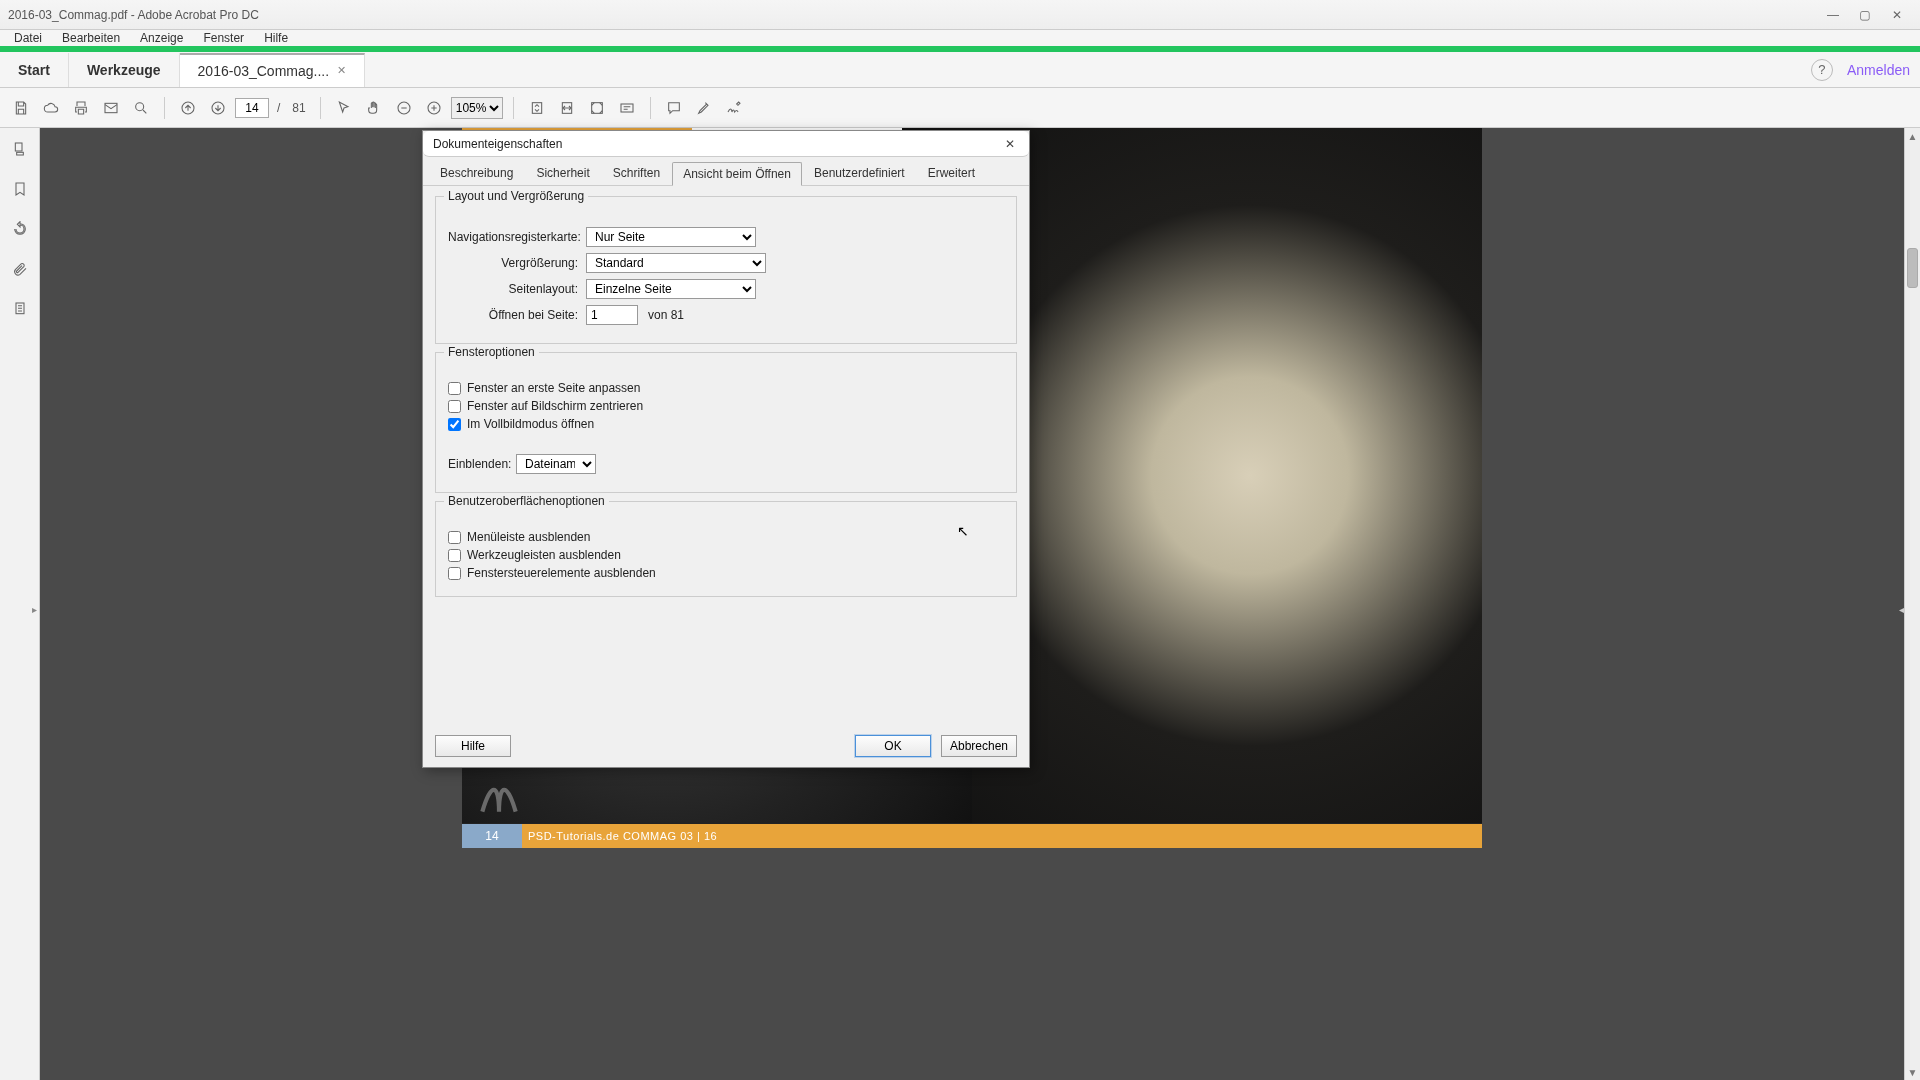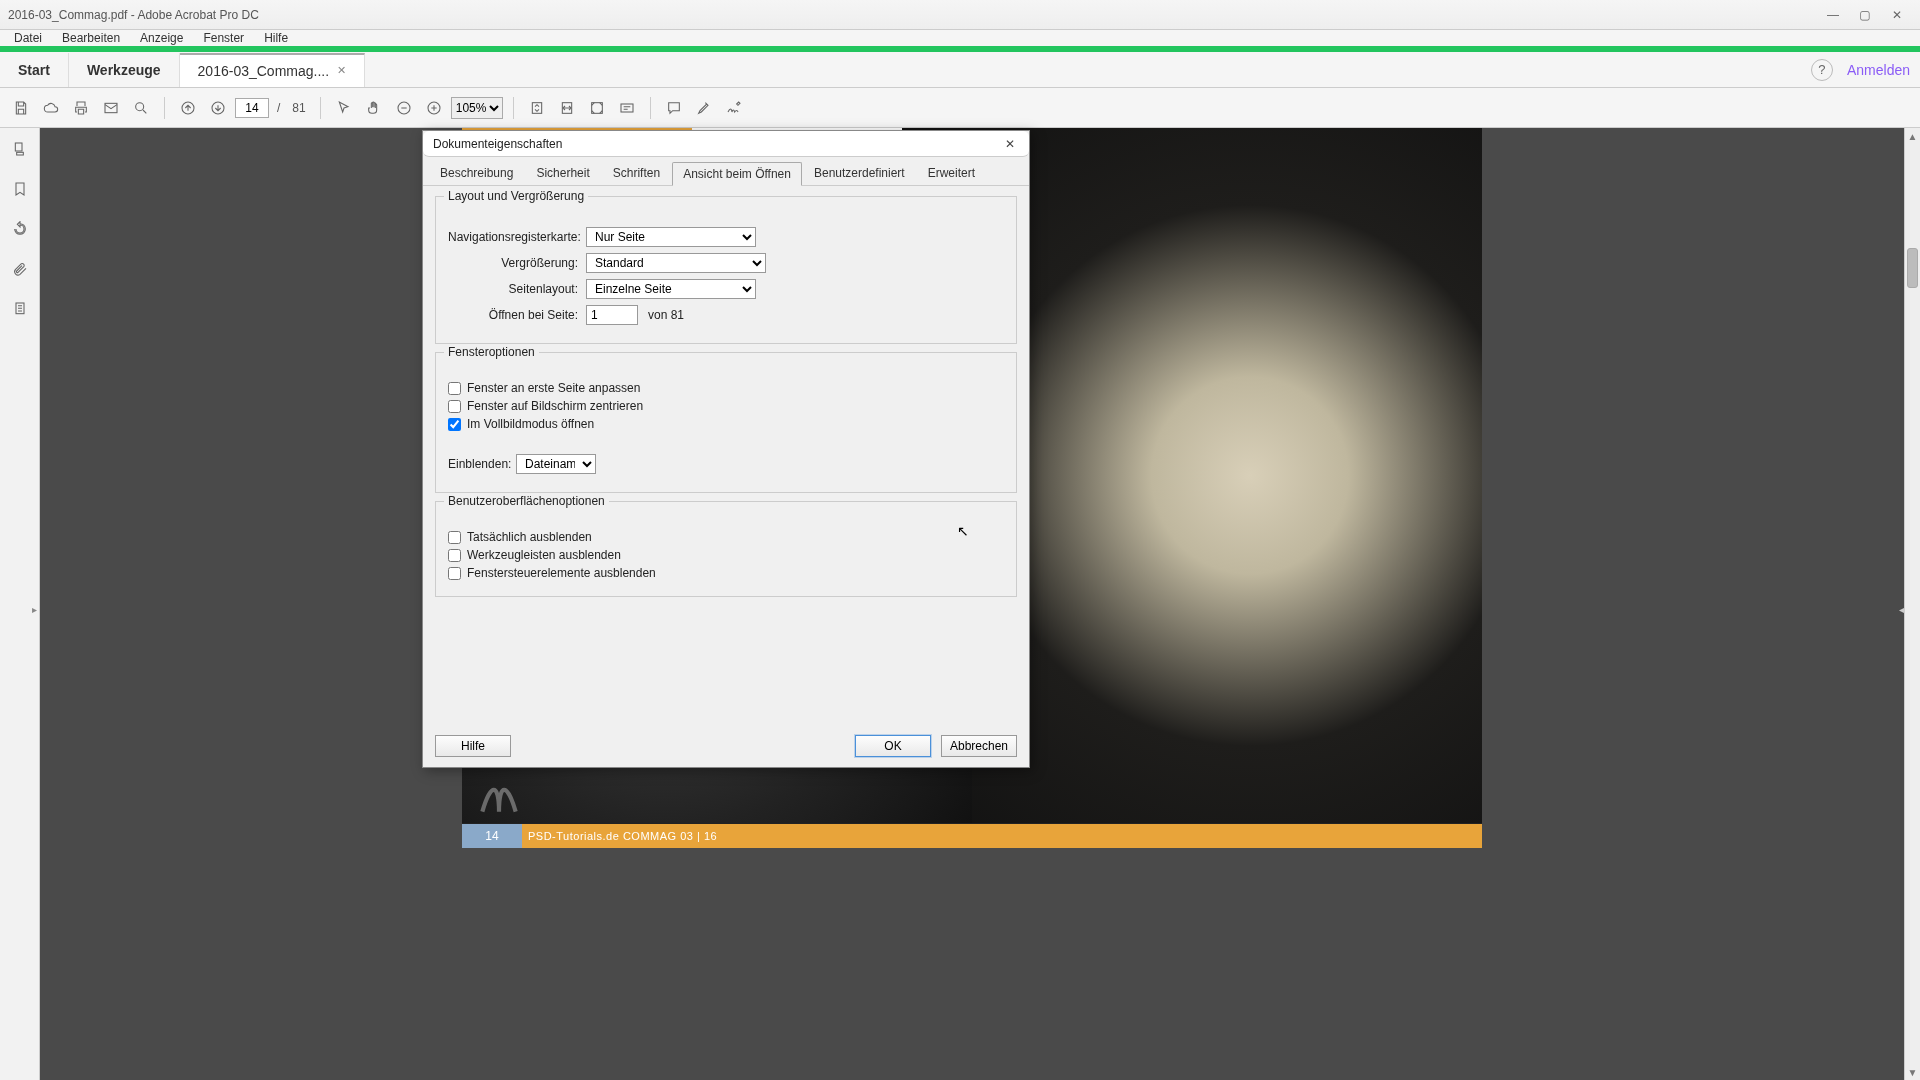--- a/index.html
+++ b/index.html
@@ -348,21 +348,21 @@
       <div class="row" style="margin-top:23px;">
         <span class="lbl" style="width:60px;text-align:left;margin-left:0">Einblenden:</span>
         <select class="small-select"><option>Dateiname</option></select>
       </div>
     </div>
 
     <div class="group">
       <span class="group-title">Benutzeroberflächenoptionen</span>
       <div class="chk-row">
           <input type="checkbox" style="">
-          <span>Tatsächlich ausblenden</span>
+          <span>Menüleiste ausblenden</span>
         </div>
       <div class="chk-row">
           <input type="checkbox" style="">
           <span>Werkzeugleisten ausblenden</span>
         </div>
       <div class="chk-row">
           <input type="checkbox" style="">
           <span>Fenstersteuerelemente ausblenden</span>
         </div>
     </div>

